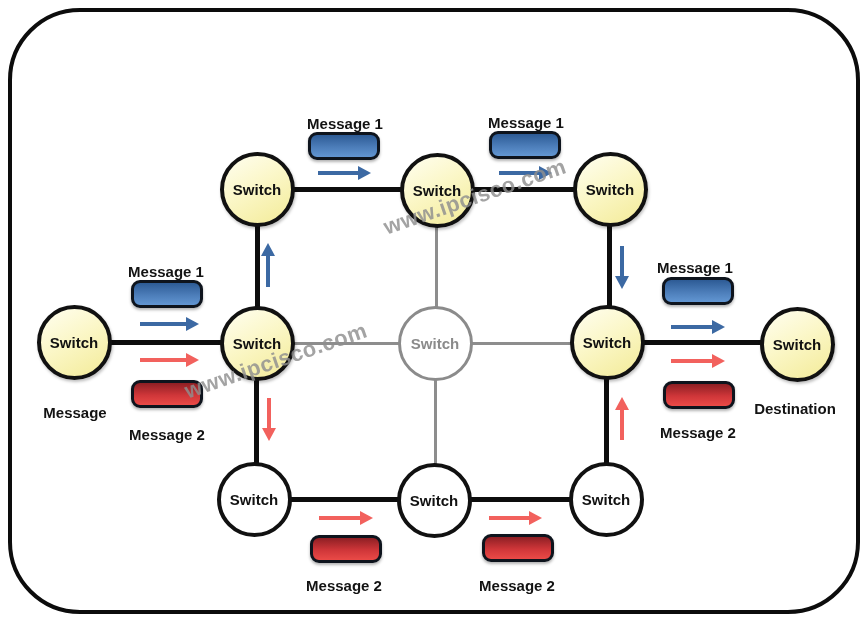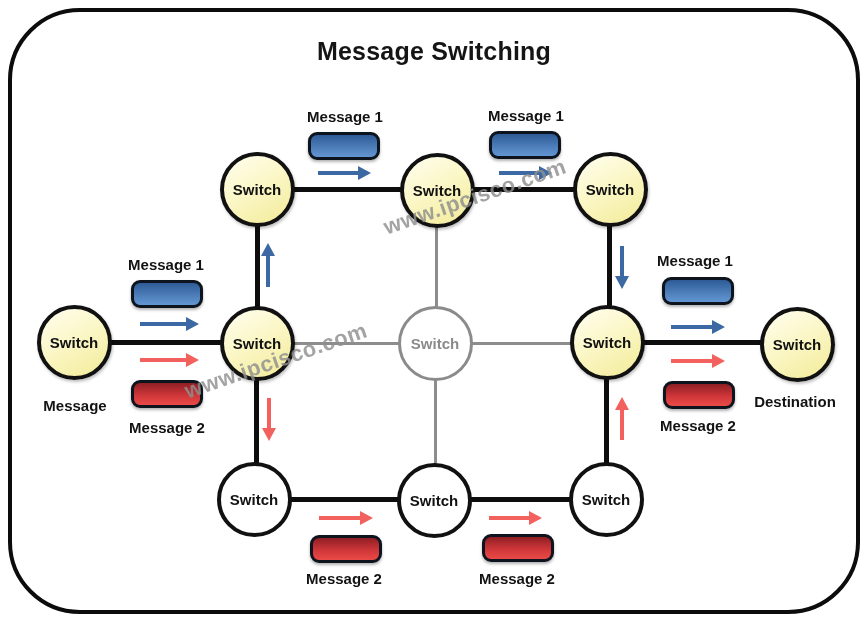--- a/index.html
+++ b/index.html
@@ -35,32 +35,31 @@
            transform-origin:0 50%; }
   .arrow .shaft { height:4px; }
   .arrow .head  { width:0; height:0; border-top:7px solid transparent;
                   border-bottom:7px solid transparent; }
   .arrow .shaft.blue { background:#3c69a3; }
   .arrow .head.blue  { border-left:13px solid #3c69a3; }
   .arrow .shaft.red  { background:#f2615d; }
   .arrow .head.red   { border-left:13px solid #f2615d; }
 
   .lbl { position:absolute; transform:translate(-50%,-50%); white-space:nowrap;
-         font-size:15px; font-weight:bold; color:#131313; }
+         font-size:15px; font-weight:bold; color:#131313;margin-top:7px; }
 
   .wm { position:absolute; transform:translate(-50%,-50%) rotate(-19deg);
         white-space:nowrap; font-size:22px; font-weight:600; color:#8f8f8f;
         opacity:0.82; letter-spacing:0.5px; }
 </style>
 </head>
 <body>
 
 <div id="stage">
   <div class="frame"></div>
-  <div class="title">Message Switching</div>
 <div class="edge active" style="left: 74px; top: 339.5px; width: 183px; height: 5px;"></div>
     <div class="edge active" style="left: 254.5px; top: 189px; width: 5px; height: 154px;"></div>
     <div class="edge active" style="left: 257px; top: 186.5px; width: 180px; height: 5px;"></div>
     <div class="edge active" style="left: 437px; top: 186.5px; width: 173px; height: 5px;"></div>
     <div class="edge active" style="left: 606.5px; top: 189px; width: 5px; height: 153px;"></div>
     <div class="edge active" style="left: 607px; top: 339.5px; width: 190px; height: 5px;"></div>
     <div class="edge active" style="left: 253.5px; top: 343px; width: 5px; height: 156px;"></div>
     <div class="edge active" style="left: 254px; top: 496.5px; width: 180px; height: 5px;"></div>
     <div class="edge active" style="left: 434px; top: 496.5px; width: 172px; height: 5px;"></div>
     <div class="edge active" style="left: 603.5px; top: 342px; width: 5px; height: 157px;"></div>

